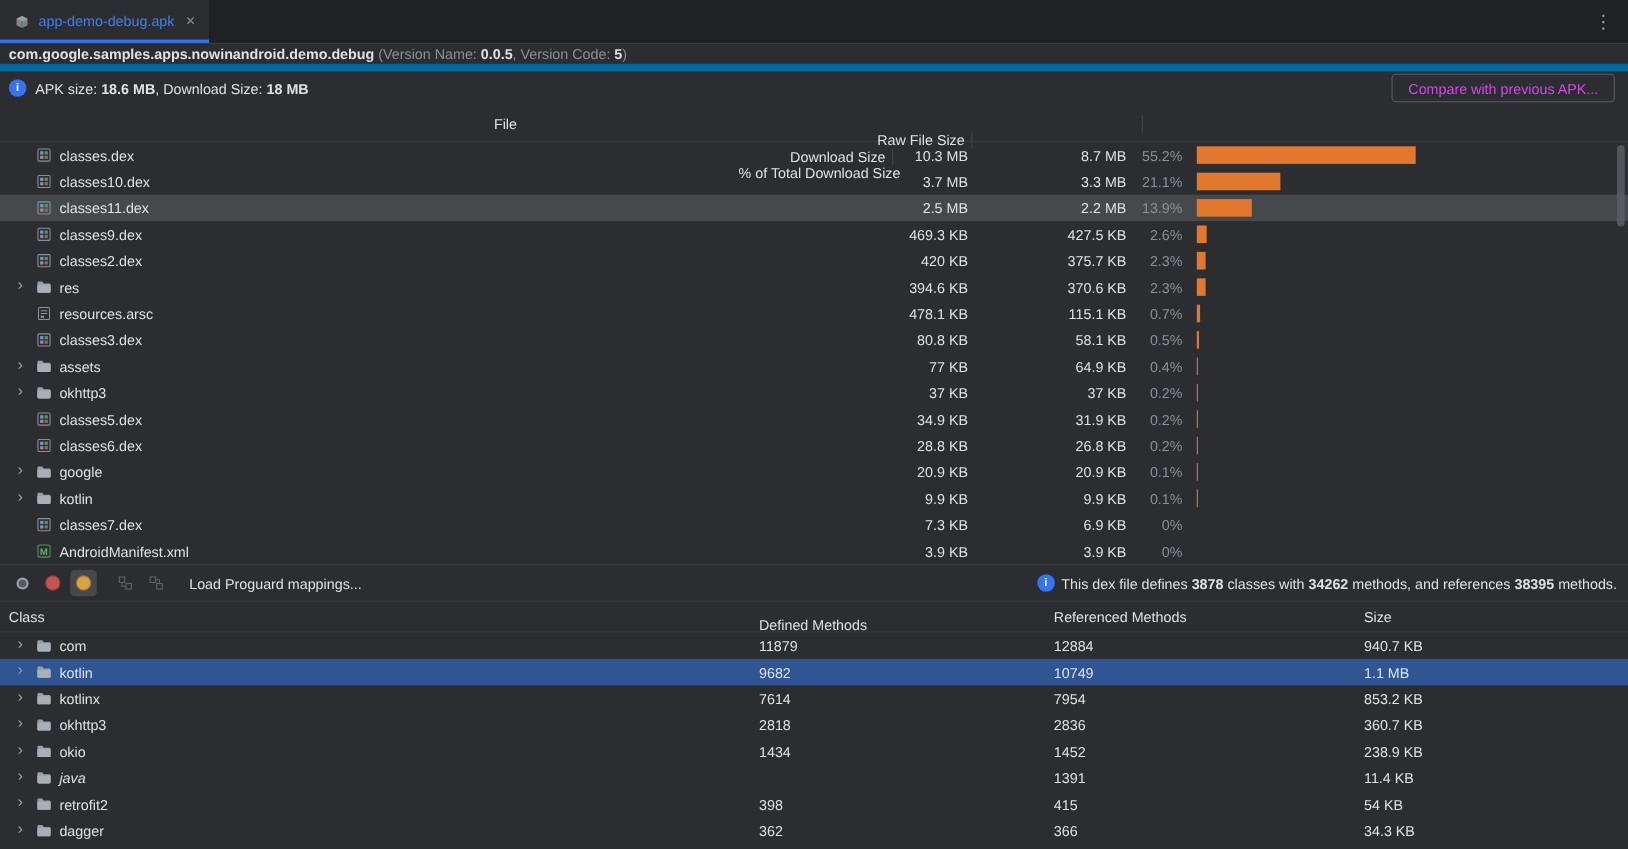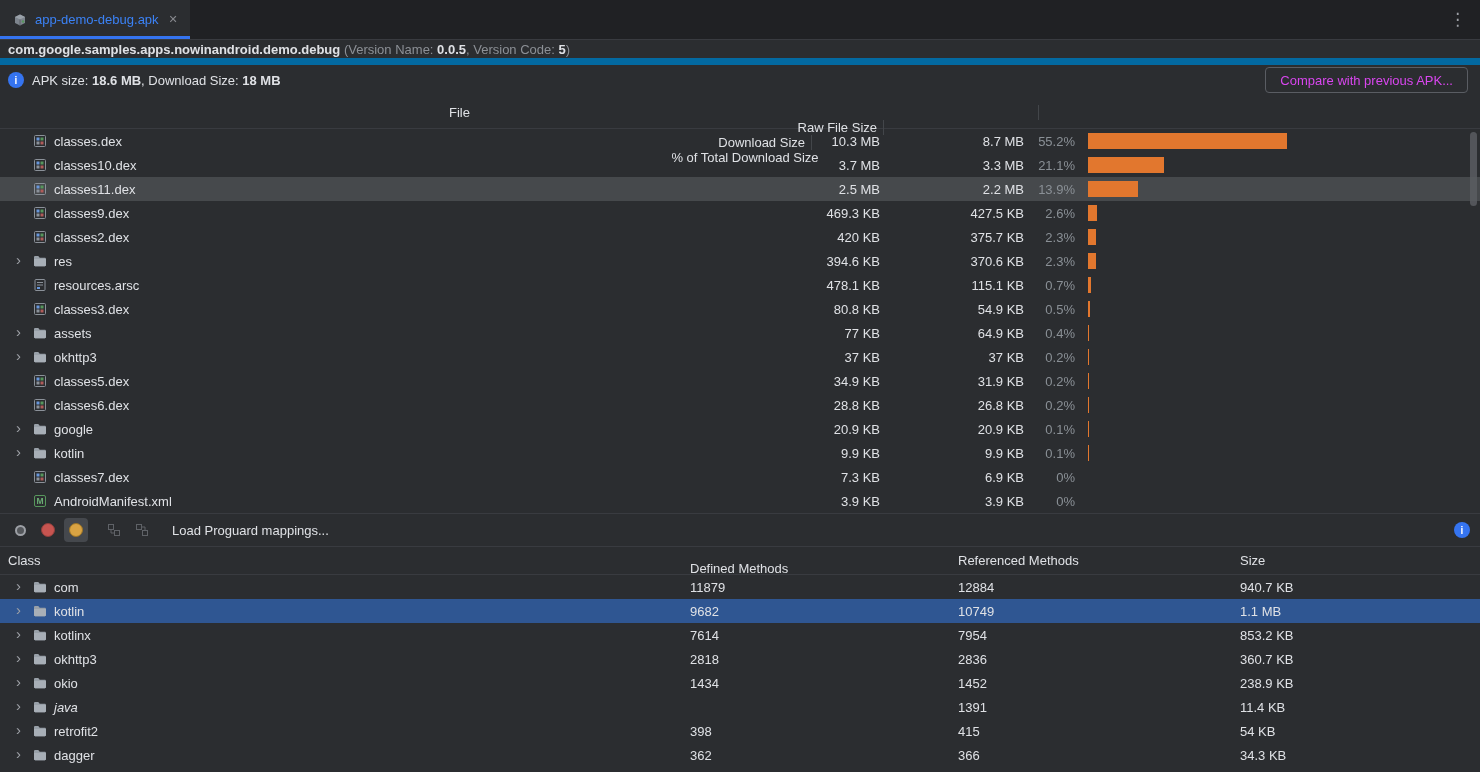--- a/index.html
+++ b/index.html
@@ -278,21 +278,21 @@
                 <rect x="2.5" y="2.5" width="11" height="11" rx="1" fill="none" stroke="#8B9199"></rect>
                 <rect x="4.5" y="4.5" width="3" height="3" fill="#6897DB"></rect>
                 <rect x="8.5" y="4.5" width="3" height="3" fill="#57965C"></rect>
                 <rect x="4.5" y="8.5" width="3" height="3" fill="#8B9199"></rect>
                 <rect x="8.5" y="8.5" width="3" height="3" fill="#B05C5A"></rect>
               </svg>
             </span>
             <span class="lbl">classes3.dex</span>
           </div>
           <div class="c-raw">80.8 KB</div>
-          <div class="c-dl">54.9 KB</div>
+          <div class="c-dl">58.1 KB</div>
           <div class="c-pct">0.5%</div>
           <div class="c-bar">
             <div class="bar" style="width: 1.8px;"></div>
           </div>
         </div>
         <div class="frow">
           <div class="c-file">
             <span class="chev">›</span>
             <span class="ficon">
               <svg width="16" height="16" viewBox="0 0 16 16">
@@ -469,20 +469,21 @@
             <rect x="8.5" y="8.5" width="5" height="5"></rect>
             <path d="M7.5 5H11v3.5"></path>
           </g>
       </svg>
     </span>
     <span class="loadmap">Load Proguard mappings...</span>
     <span class="spacer"></span>
     <span class="info-icon small">
         <i>i</i>
       </span>
+    <span class="dexinfo"><span>This dex file defines </span><b>3878</b><span> classes with </span><b>34262</b><span> methods, and references </span><b>38395</b><span> methods.</span></span>
   </div>
 
   <div class="ctable">
     <div class="chead">
       <div class="hc-class">Class</div>
       <div class="hc-def">Defined Methods</div>
       <div class="hc-ref">Referenced Methods</div>
       <div class="hc-size">Size</div>
     </div>
     <div id="class-rows">

